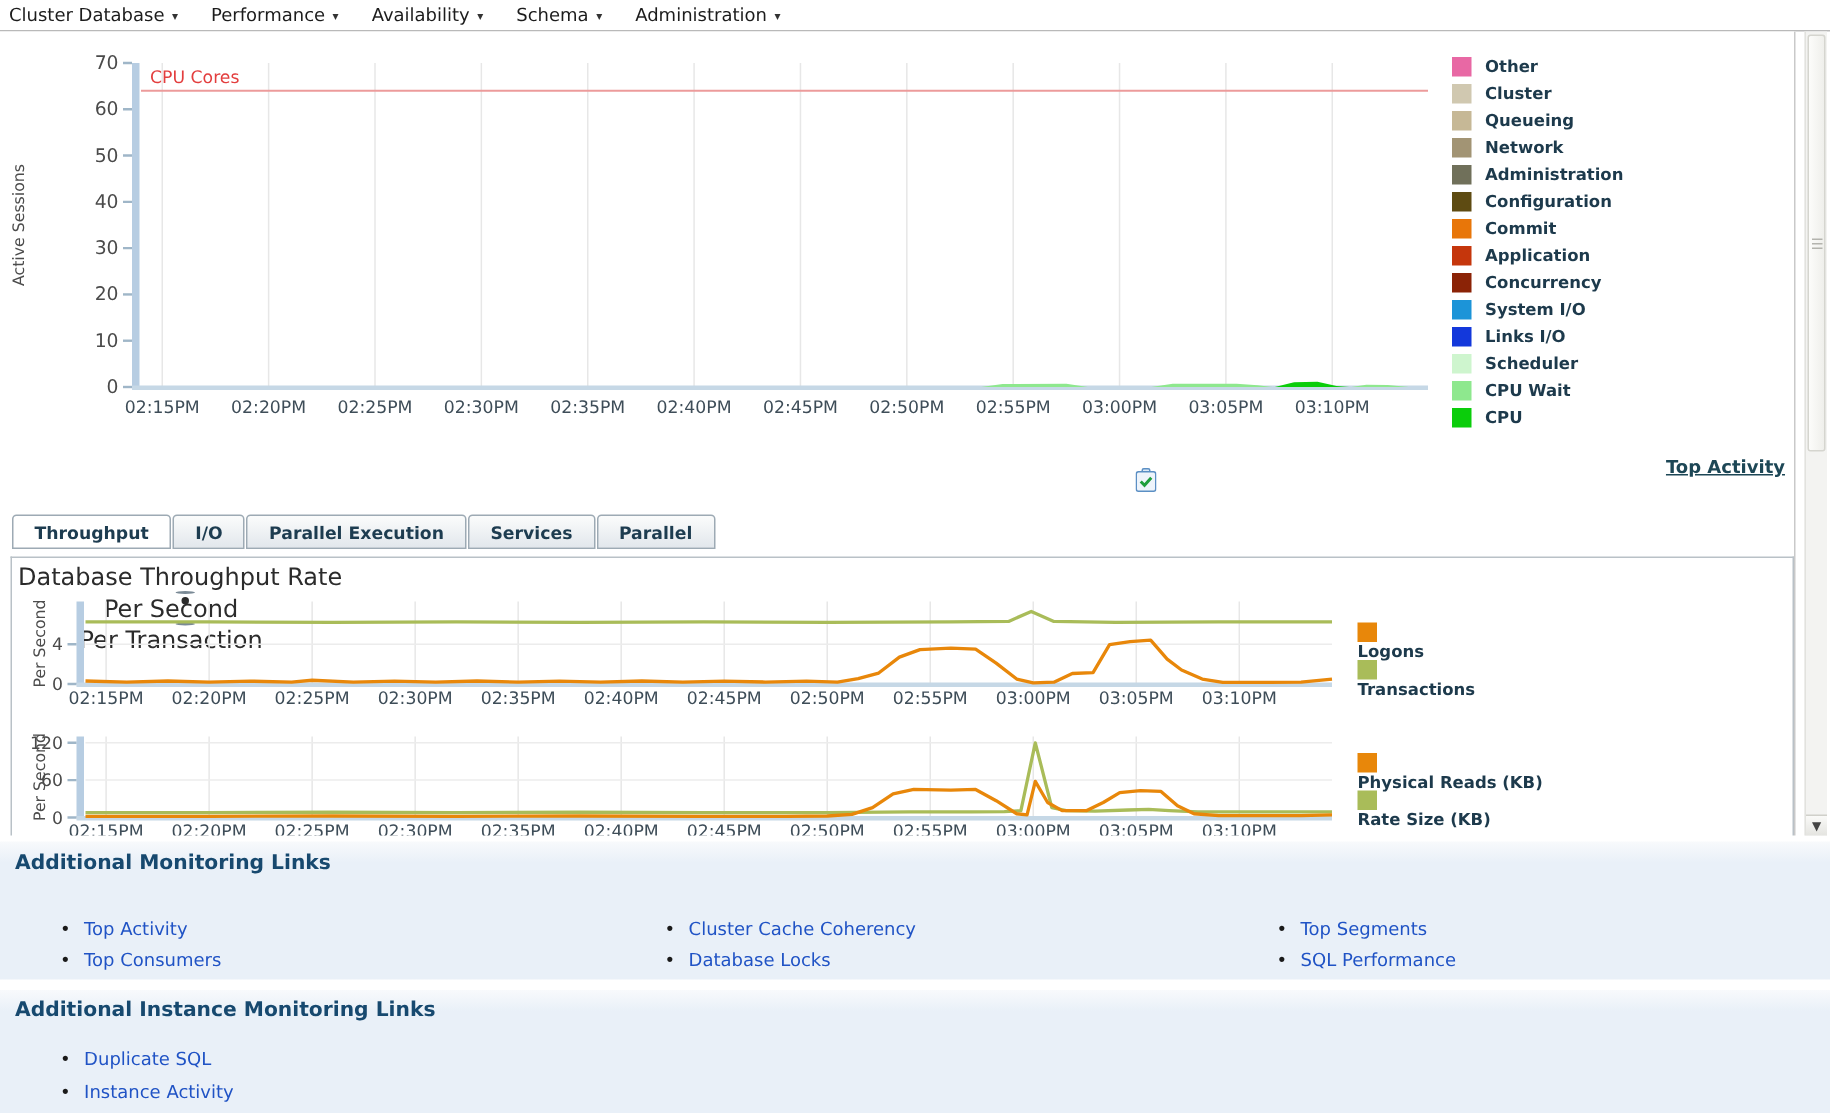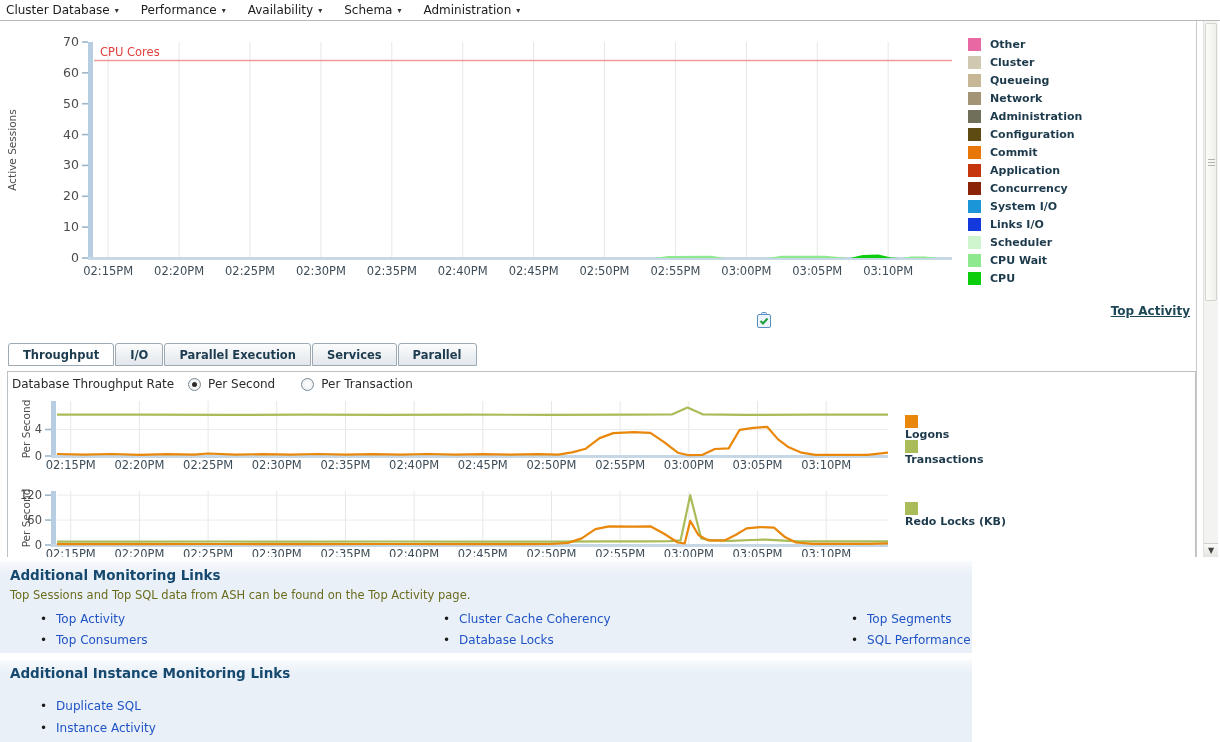--- a/index.html
+++ b/index.html
@@ -31,21 +31,21 @@
 
   
   .tabs{position:absolute;left:8px;top:322px;display:flex;align-items:flex-end;}
   .tab{height:23px;line-height:22px;padding:0 14px;margin-right:1px;font-size:11.5px;font-weight:bold;color:#1d3c50;
        border:1px solid #9daab4;border-radius:3px 3px 0 0;background:linear-gradient(#fbfcfc,#e2e7ec);cursor:pointer;white-space:nowrap;}
   .tab.active{background:#fff;}
 
   
   .panel-box{position:absolute;left:7px;top:350px;width:1189px;height:420px;border:1px solid #b9c1c7;border-bottom:none;background:#fff;}
 
-  .throughput-row{position:absolute;left:12px;top:354px;height:18px;display:flex;align-items:center;font-size:12px;color:#2b2b2b;}
+  .throughput-row{position:absolute;left:12px;top:354px;height:18px;display:flex;align-items:center;font-size:16px;color:#2b2b2b;flex-direction:column;}
   .throughput-row .tlabel{margin-right:14px;}
   .radio{width:13px;height:13px;border-radius:50%;border:1px solid #7a8a96;background:radial-gradient(#ffffff,#e7ebee);display:inline-block;position:relative;margin-right:7px;cursor:pointer;}
   .radio.sel::after{content:"";position:absolute;left:3px;top:3px;width:5px;height:5px;border-radius:50%;background:#2b2b2b;}
   .radio-label{margin-right:26px;color:#2b2b2b;}
 
   
   #chart-as{position:absolute;left:0;top:1px;}
   #chart-t1{position:absolute;left:0;top:372px;}
   #chart-t2{position:absolute;left:0;top:460px;}
   #legend-as{left:968px;top:17px;}
@@ -53,21 +53,21 @@
   #legend-c2{left:905px;top:481px;}
 
   
   .vscroll{position:absolute;left:1203px;top:21px;width:15px;height:536px;background:#f3f3f1;border-left:1px solid #e2e2de;}
   .vthumb{position:absolute;left:1px;top:2px;width:12px;height:278px;background:linear-gradient(to right,#fcfcfa,#efefeb);border:1px solid #d5d5cf;border-radius:2px;cursor:pointer;}
   .vthumb .grip{position:absolute;left:2px;width:7px;height:1px;background:#b4b4ae;}
   .vbtn{position:absolute;left:0;bottom:0;width:14px;height:14px;background:linear-gradient(#fafaf8,#e4e4e0);border-top:1px solid #d0d0ca;
         font-size:8px;color:#444;text-align:center;line-height:14px;cursor:pointer;}
 
   
-  .section{position:absolute;left:0;width:972px;background:linear-gradient(to bottom,#f8fafc 0px,#e9f0f8 14px);}
+  .section{position:absolute;left:0;width:1220px;background:linear-gradient(to bottom,#f8fafc 0px,#e9f0f8 14px);}
   .section-a{top:561px;height:92px;}
   .section-b{top:660px;height:82px;}
   .section h2{position:absolute;left:10px;margin:0;font-size:13.5px;font-weight:bold;color:#17496f;white-space:nowrap;}
   .section .note{position:absolute;left:10px;font-size:11.5px;color:#6c6c1e;white-space:nowrap;}
   .link-row{position:absolute;display:flex;align-items:center;height:15px;}
   .link-row .bullet{color:#1a1a1a;font-size:12px;margin-right:9px;}
   .link-row a{font-size:12px;color:#2053c5;text-decoration:none;cursor:pointer;white-space:nowrap;}
   .section-a .link-row{z-index:2;}
 </style>
 </head>
@@ -319,38 +319,41 @@
       <line x1="45" y1="39.07692307692308" x2="51" y2="39.07692307692308" stroke="#9fb6c8" stroke-width="1.6"></line>
       <text x="42" y="43.07692307692308" font-size="11.5" fill="#4a4a4a" text-anchor="end">60</text>
       <line x1="45" y1="14.153846153846153" x2="51" y2="14.153846153846153" stroke="#9fb6c8" stroke-width="1.6"></line>
       <text x="42" y="18.153846153846153" font-size="11.5" fill="#4a4a4a" text-anchor="end">120</text>
       <polyline points="57.0,60.7 139.4,60.7 221.8,60.5 304.2,60.7 386.7,60.5 469.1,60.7 551.5,60.7 606.4,60.3 647.6,60.3 669.6,60.1 680.6,59.4 690.2,14.2 701.2,57.4 710.8,59.4 730.0,59.8 752.0,59.0 765.8,58.6 779.5,59.4 798.7,60.3 839.9,60.3 888.0,60.3" fill="none" stroke="#a9bc59" stroke-width="2.2" stroke-linejoin="round"></polyline>
       <polyline points="57.0,63.2 139.4,63.2 221.8,63.0 304.2,63.2 386.7,63.0 469.1,63.2 524.0,63.2 551.5,63.0 568.0,61.9 581.7,57.4 595.4,48.2 609.2,45.3 633.9,45.7 650.4,45.3 664.1,52.8 677.8,61.5 684.7,62.3 690.2,39.9 698.4,54.0 708.1,59.4 724.5,59.4 735.5,54.0 746.5,47.4 760.3,46.1 774.0,46.6 785.0,56.1 796.0,61.5 812.5,62.8 839.9,62.8 867.4,62.8 888.0,62.3" fill="none" stroke="#e8870a" stroke-width="2.2" stroke-linejoin="round"></polyline>
       <text x="30" y="37" font-size="10.5" fill="#4c4c4c" text-anchor="middle" transform="rotate(-90 30 37)">Per Second</text>
     </svg>
   <div class="legend legend-sm" id="legend-c2">
       <div class="legend-row">
+        <span class="legend-swatch" style="background: rgb(232, 135, 10);"></span>
+        <span class="legend-label">Physical Reads (KB)</span>
+      </div>
+      <div class="legend-row">
         <span class="legend-swatch" style="background: rgb(169, 188, 89);"></span>
-        <span class="legend-label">Redo Locks (KB)</span>
+        <span class="legend-label">Rate Size (KB)</span>
       </div>
     </div>
 </div>
 
 <div class="vscroll">
   <div class="vthumb">
     <div class="grip" style="top:135px"></div>
     <div class="grip" style="top:138px"></div>
     <div class="grip" style="top:141px"></div>
   </div>
   <div class="vbtn">▼</div>
 </div>
 
 <div class="section section-a">
   <h2 style="top:6px">Additional Monitoring Links</h2>
-  <div class="note" style="top:27px">Top Sessions and Top SQL data from ASH can be found on the Top Activity page.</div>
   <div id="monitoring-links">
       <div class="link-row" style="top: 50px; left: 40px;">
         <span class="bullet">•</span>
         <a>Top Activity</a>
       </div>
       <div class="link-row" style="top: 71px; left: 40px;">
         <span class="bullet">•</span>
         <a>Top Consumers</a>
       </div>
       <div class="link-row" style="top: 50px; left: 443px;">

